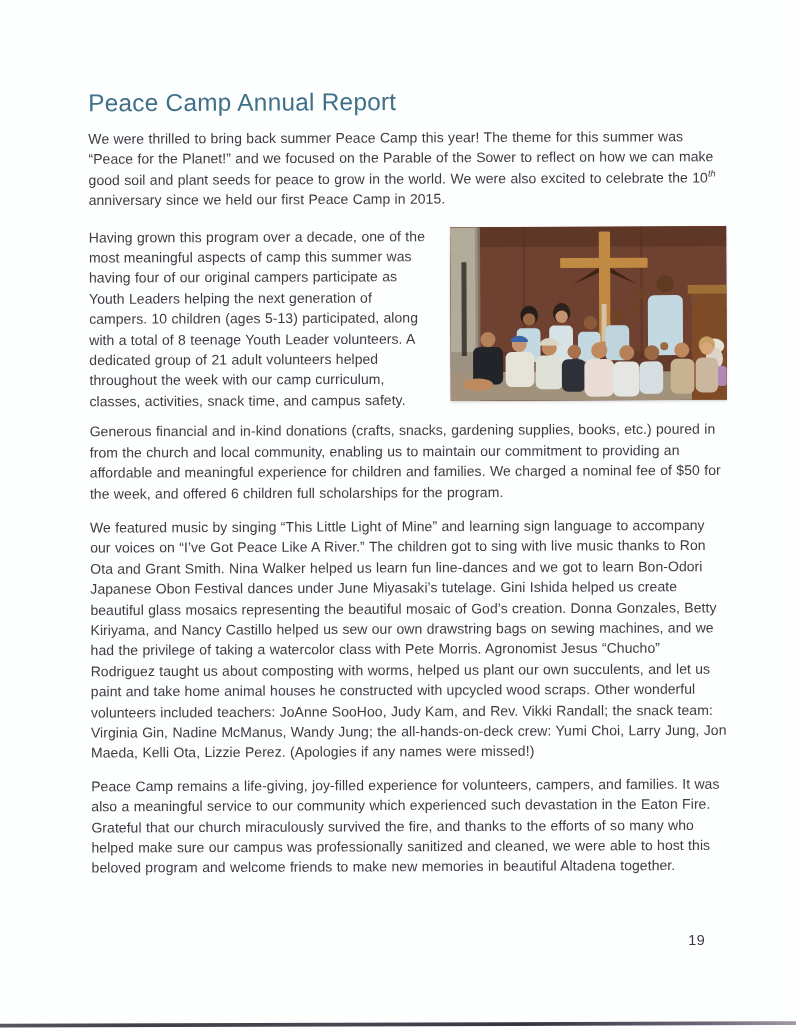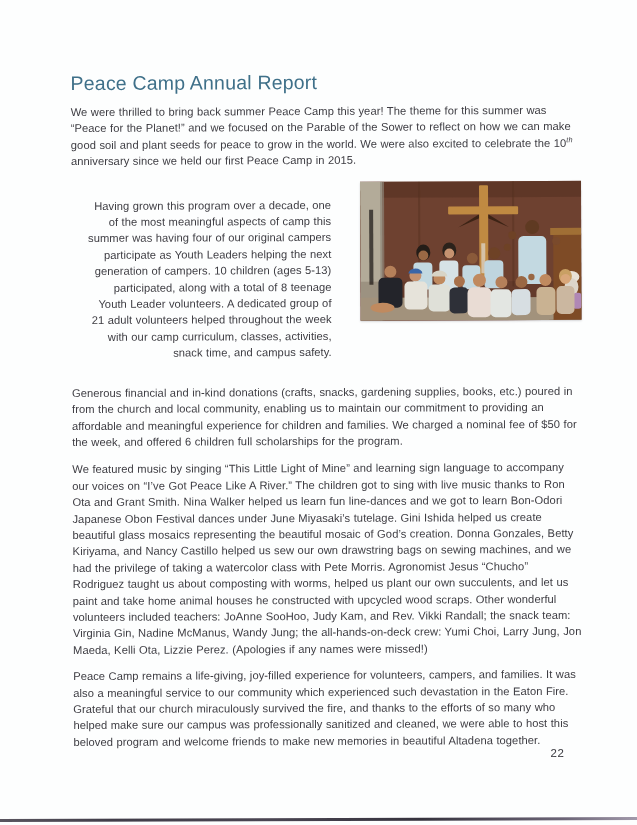--- a/index.html
+++ b/index.html
@@ -41,21 +41,21 @@
     line-height:0;
     vertical-align:super;
     font-style:italic;
   }
   .growth-row{
     display:flex;
     align-items:flex-start;
     gap:14px;
     margin:0 0 8px 0;
   }
-  .growth-row p.body-text{flex:1;margin:15px;text-align:right;}
+  .growth-row p.body-text{flex:1;margin:0;}
   .photo-frame{
     width:221px;height:139px;
     flex:0 0 221px;
     overflow:hidden;
     box-shadow:0 1px 2px rgba(80,80,90,.25);
     background:#6e4130;
   }
   .photo-frame svg{display:block;}
   .para-donations{margin-bottom:11px !important;}
   .para-activities{margin-bottom:10px !important;}
@@ -172,16 +172,16 @@
     </div>
 
     <p class="body-text para-donations">Generous financial and in-kind donations (crafts, snacks, gardening supplies, books, etc.) poured in from the church and local community, enabling us to maintain our commitment to providing an affordable and meaningful experience for children and families. We charged a nominal fee of $50 for the week, and offered 6 children full scholarships for the program.</p>
 
     <p class="body-text para-activities">We featured music by singing “This Little Light of Mine” and learning sign language to accompany our voices on “I’ve Got Peace Like A River.” The children got to sing with live music thanks to Ron Ota and Grant Smith. Nina Walker helped us learn fun line-dances and we got to learn Bon-Odori Japanese Obon Festival dances under June Miyasaki’s tutelage. Gini Ishida helped us create beautiful glass mosaics representing the beautiful mosaic of God’s creation. Donna Gonzales, Betty Kiriyama, and Nancy Castillo helped us sew our own drawstring bags on sewing machines, and we had the privilege of taking a watercolor class with Pete Morris. Agronomist Jesus “Chucho” Rodriguez taught us about composting with worms, helped us plant our own succulents, and let us paint and take home animal houses he constructed with upcycled wood scraps. Other wonderful volunteers included teachers: JoAnne SooHoo, Judy Kam, and Rev. Vikki Randall; the snack team: Virginia Gin, Nadine McManus, Wandy Jung; the all-hands-on-deck crew: Yumi Choi, Larry Jung, Jon Maeda, Kelli Ota, Lizzie Perez. (Apologies if any names were missed!)</p>
 
     <p class="body-text">Peace Camp remains a life-giving, joy-filled experience for volunteers, campers, and families. It was also a meaningful service to our community which experienced such devastation in the Eaton Fire. Grateful that our church miraculously survived the fire, and thanks to the efforts of so many who helped make sure our campus was professionally sanitized and cleaned, we were able to host this beloved program and welcome friends to make new memories in beautiful Altadena together.</p>
 
   </div>
 
-  <div class="page-number">22</div>
+  <div class="page-number">19</div>
 </div>
 
 <div class="scan-edge-line"></div>
 
 </body></html>

